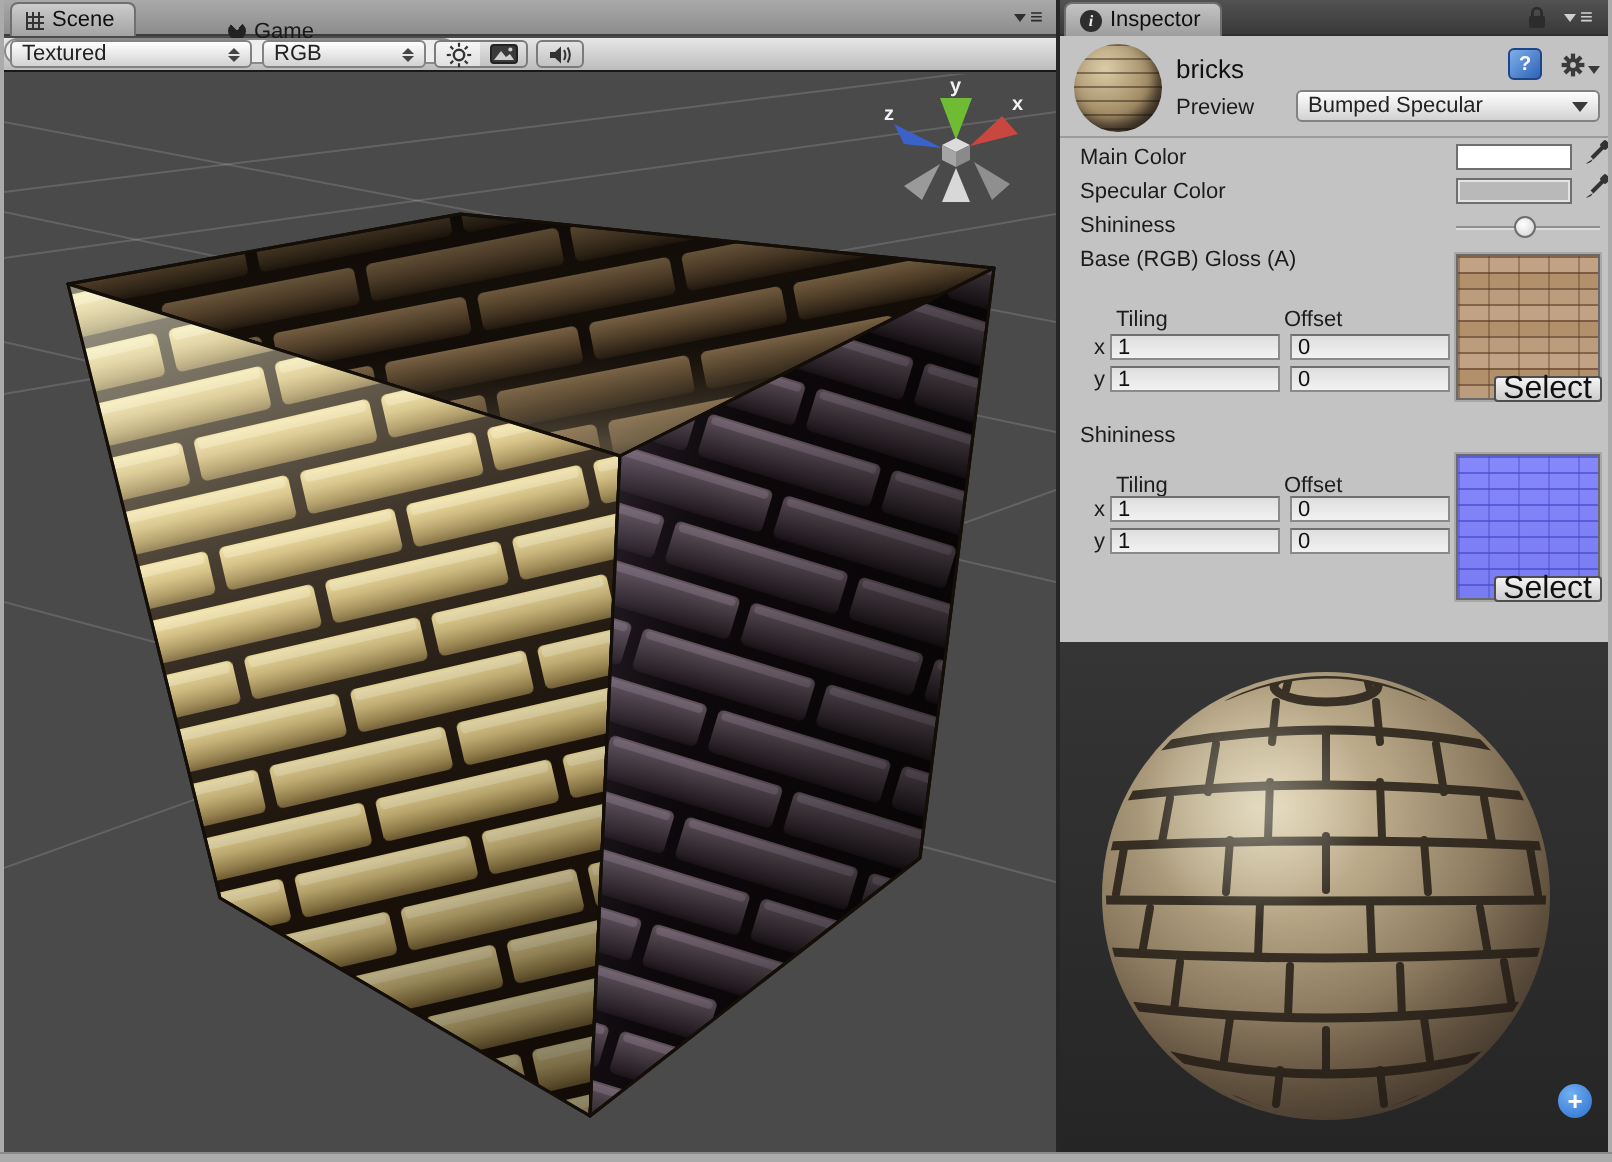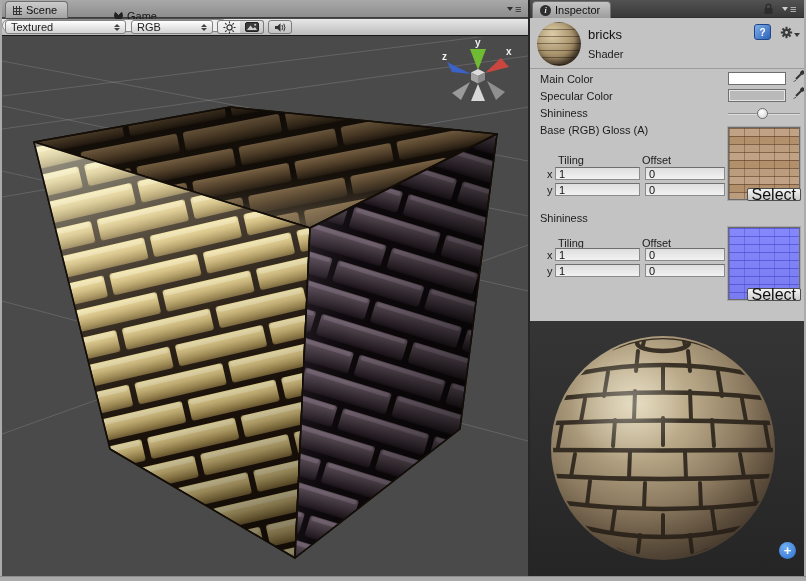--- a/index.html
+++ b/index.html
@@ -295,21 +295,25 @@
       </svg>
       <div id="insp-menu" class="abs strip-menu">
         <span class="tri"></span>
         <span class="bars">≡</span>
       </div>
     </div>
 
     <div id="insp-body" class="abs">
       <div id="mat-sphere" class="abs"></div>
       <div id="mat-name" class="abs">bricks</div>
-      <div id="shader-label" class="abs">Shader</div>
+      <div id="shader-label" class="abs">Preview</div>
+      <div id="shader-dd" class="dd-btn">
+        <span>Bumped Specular</span>
+        <span class="tri" style="margin-left:auto;width:0;height:0;border-left:4px solid transparent;border-right:4px solid transparent;border-top:5px solid #3a3a3a;"></span>
+      </div>
       <div id="help-btn" class="abs">?</div>
       <div id="gear-btn" class="abs">
         <svg width="15" height="15" viewBox="-8 -8 16 16">
           <g fill="#3a3a3a">
             <rect x="-1.3" y="-7" width="2.6" height="14"></rect>
             <rect x="-1.3" y="-7" width="2.6" height="14" transform="rotate(45)"></rect>
             <rect x="-1.3" y="-7" width="2.6" height="14" transform="rotate(90)"></rect>
             <rect x="-1.3" y="-7" width="2.6" height="14" transform="rotate(135)"></rect>
           </g>
           <circle r="4.2" fill="#3a3a3a"></circle>

